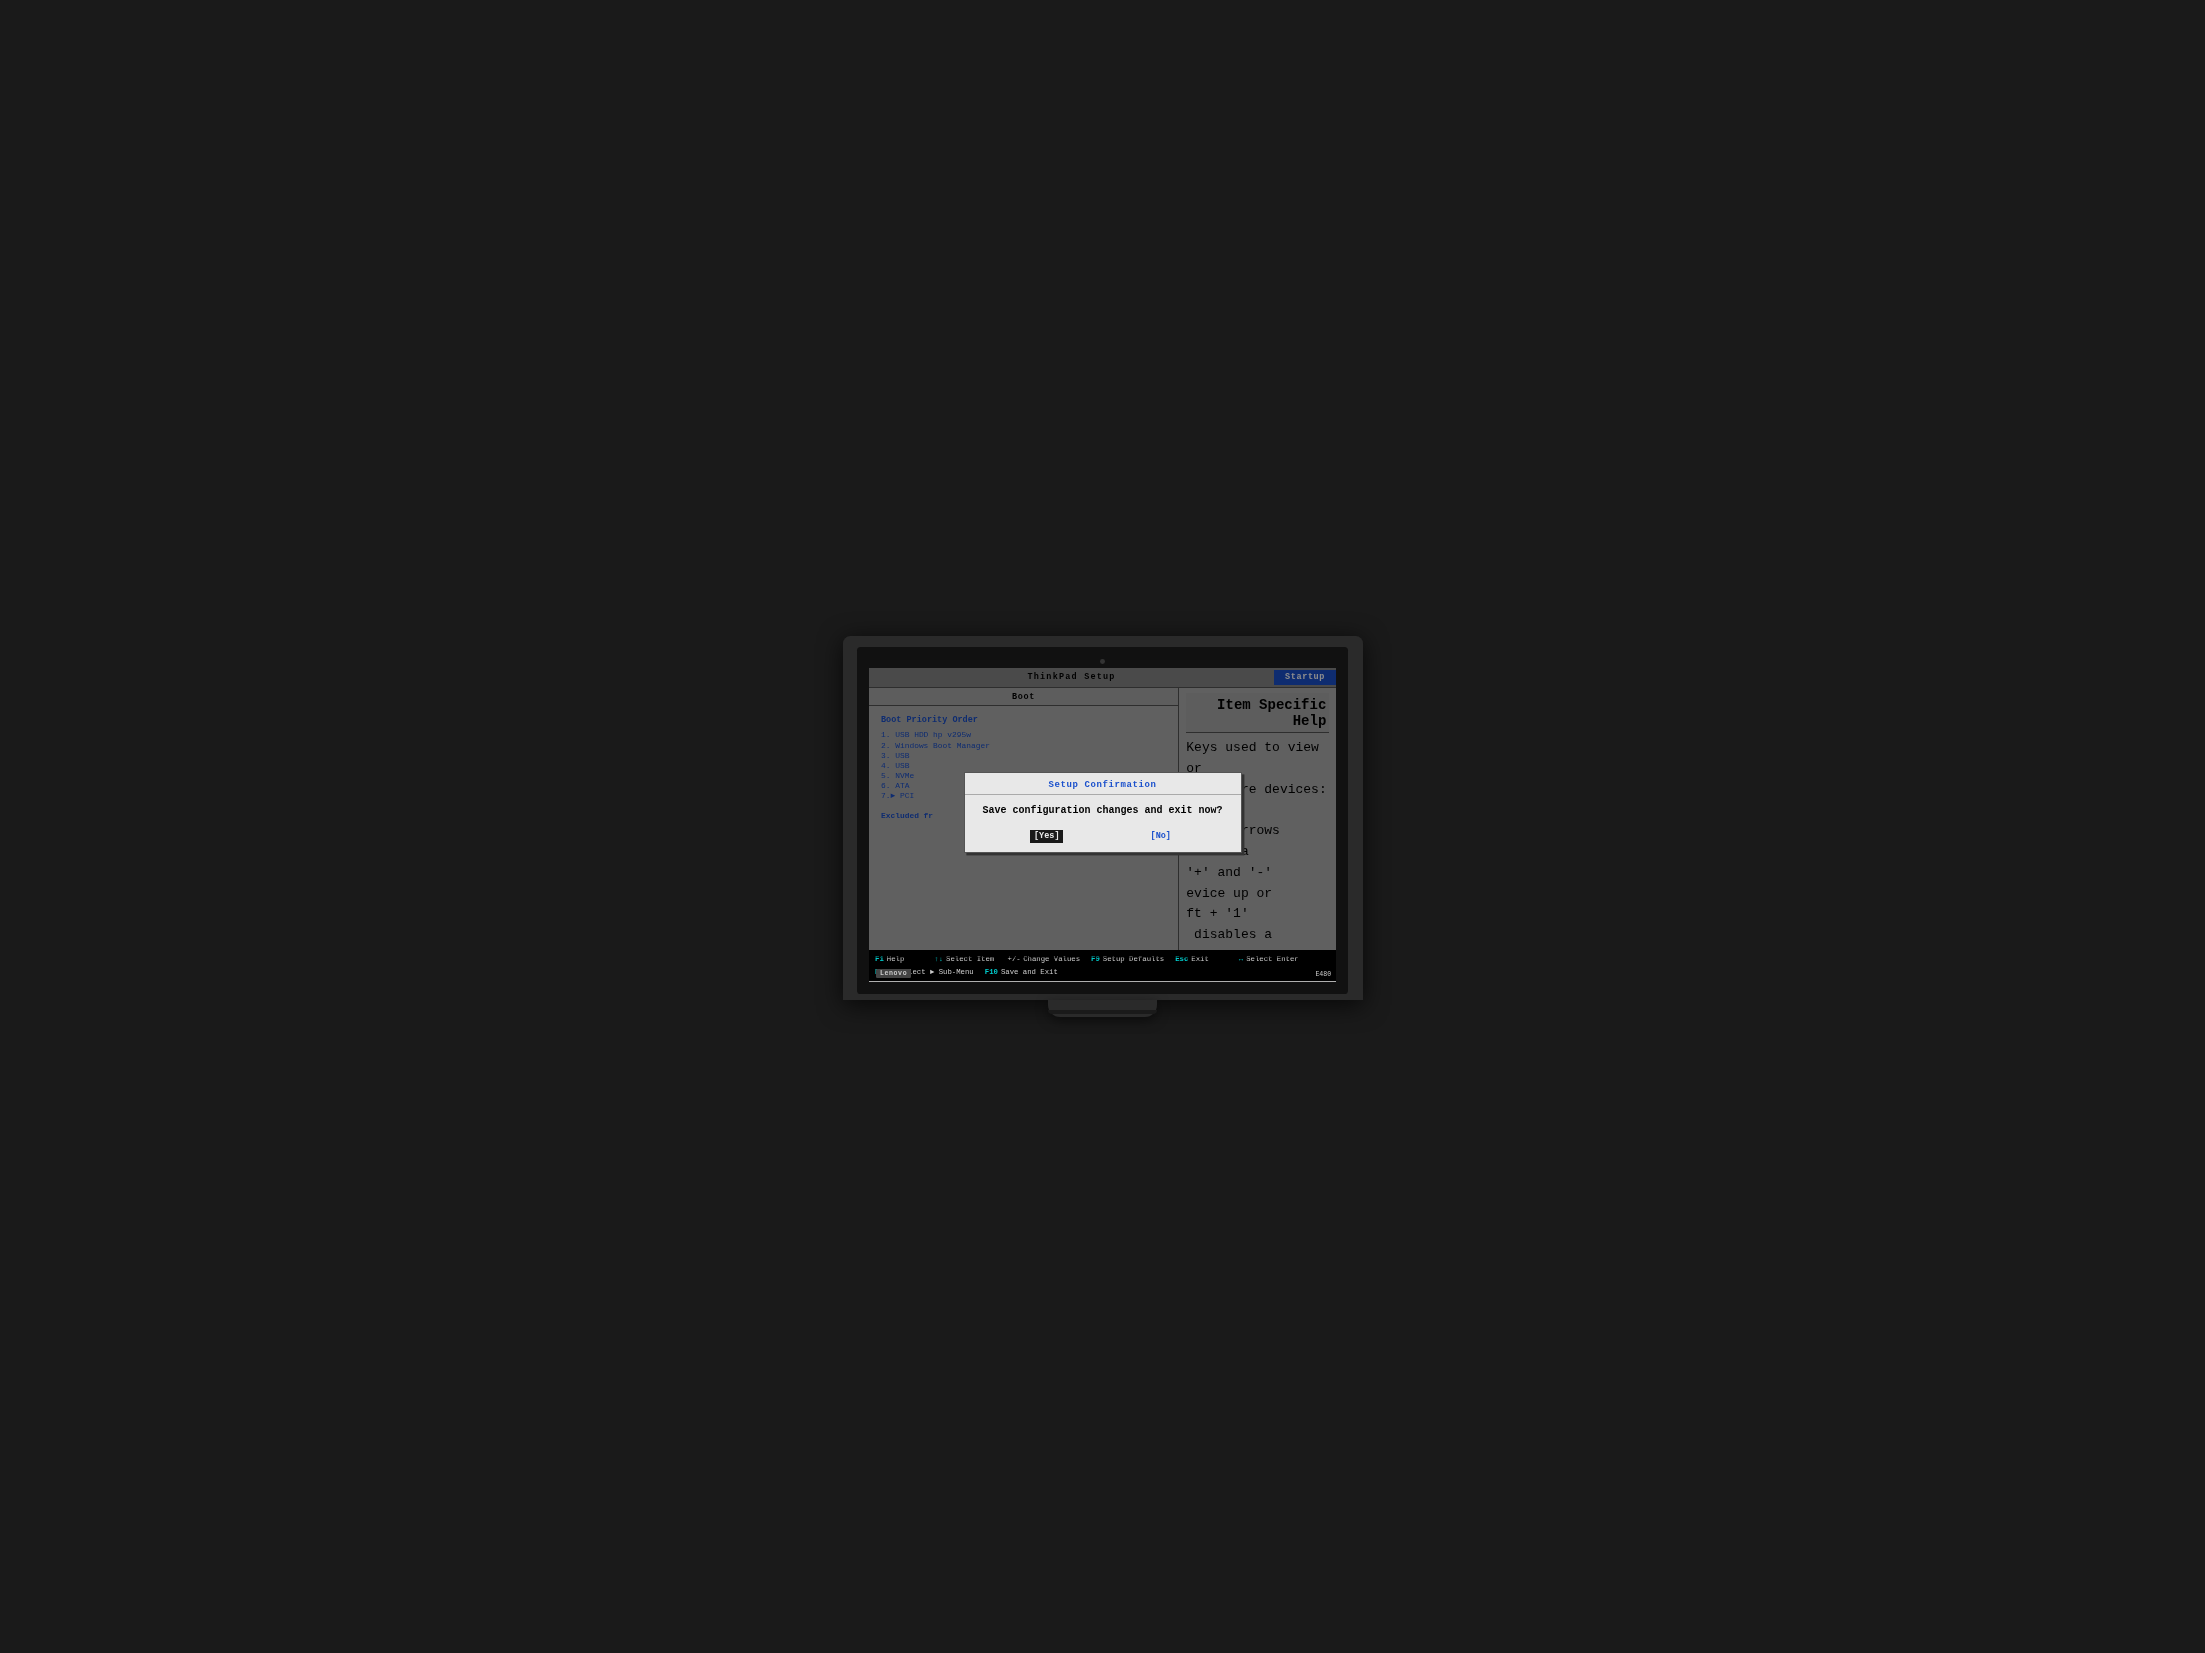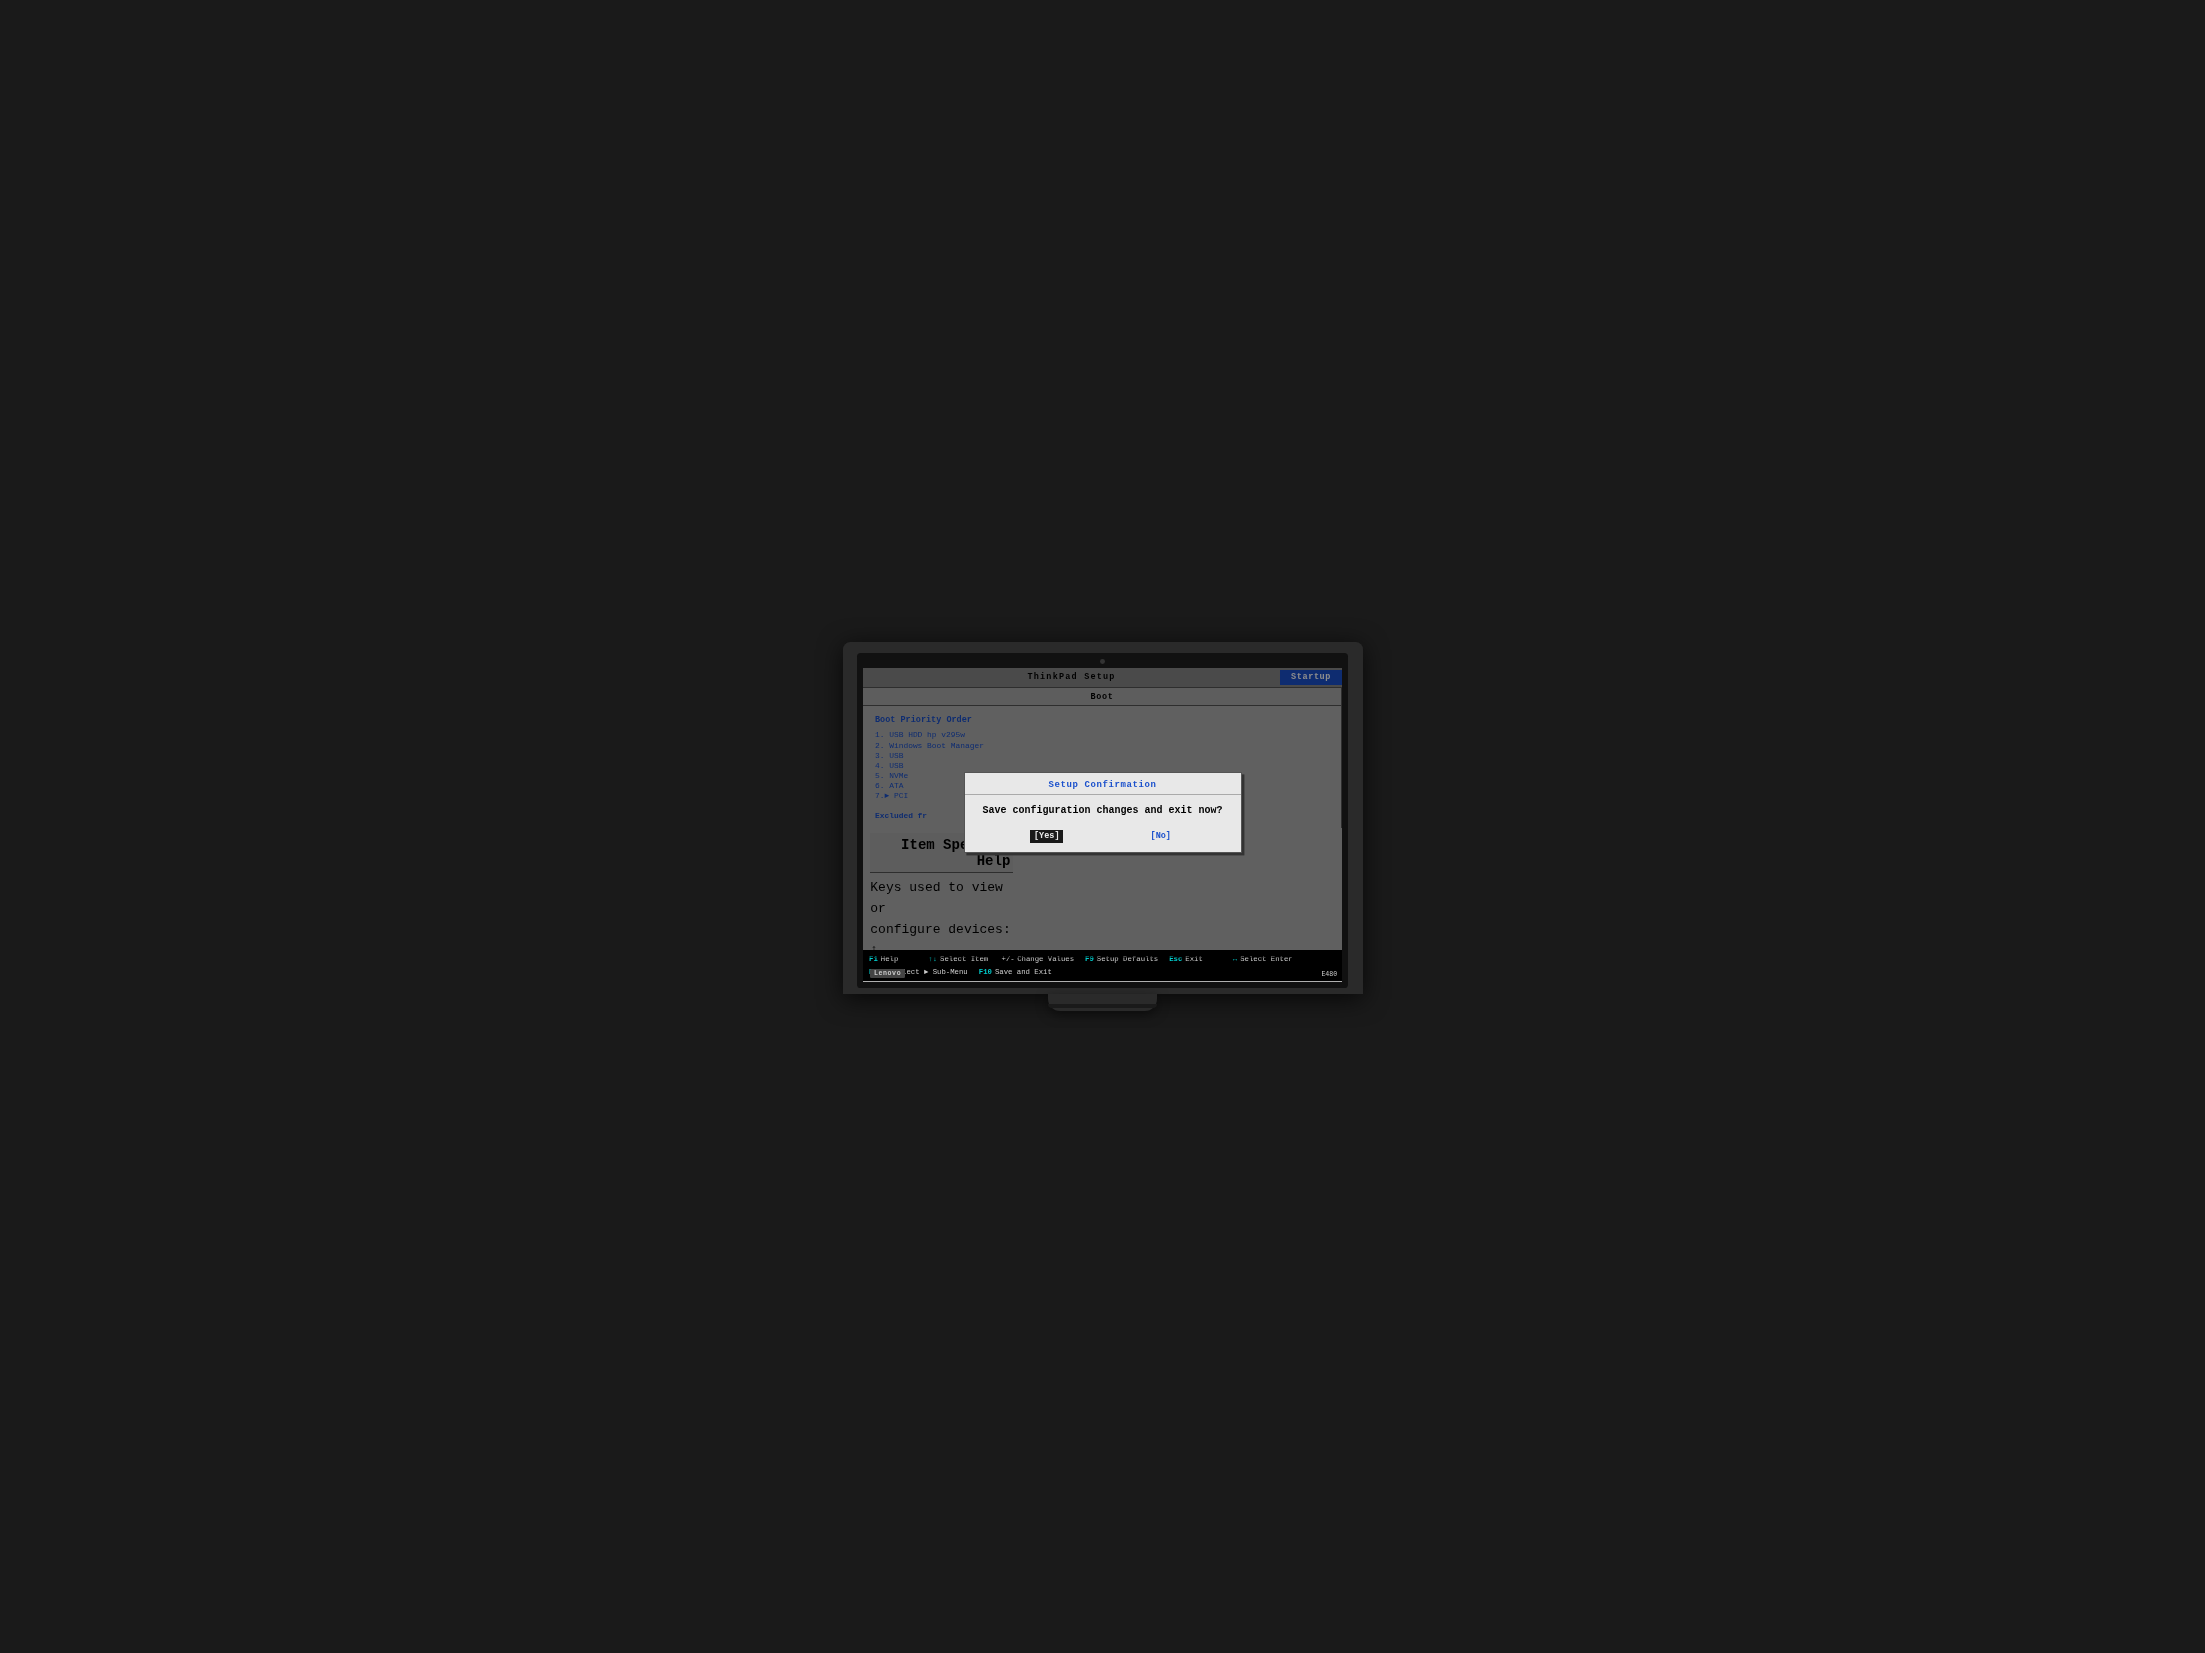--- a/index.html
+++ b/index.html
@@ -17,21 +17,21 @@
       background: #2a2a2a;
       border-radius: 7.3px 7.3px 0 0;
       padding: 11px 14.5px 6px 14.5px;
       width: 520px;
       box-shadow: 0 4.8px 24px rgba(0,0,0,0.7);
     }
 
     .screen-bezel {
       background: #111;
       border-radius: 3.6px;
-      padding: 6px;
+      padding: 12px;
       position: relative;
     }
 
     .webcam-bar {
       display: flex;
       justify-content: center;
       align-items: center;
       gap: 4.8px;
       margin-bottom: 3.6px;
     }
@@ -76,21 +76,20 @@
       font-weight: bold;
       font-size: 8.5px;
       padding: 2.4px 11px;
       letter-spacing: 0.6px;
     }
 
     
     .bios-main {
       display: flex;
       height: 262px;
-      flex-direction: column;
     }
 
     .bios-left {
       flex: 1;
       border-right: 1.2px solid #555;
       padding: 0;
     }
 
     .bios-right {
       width: 157px;

